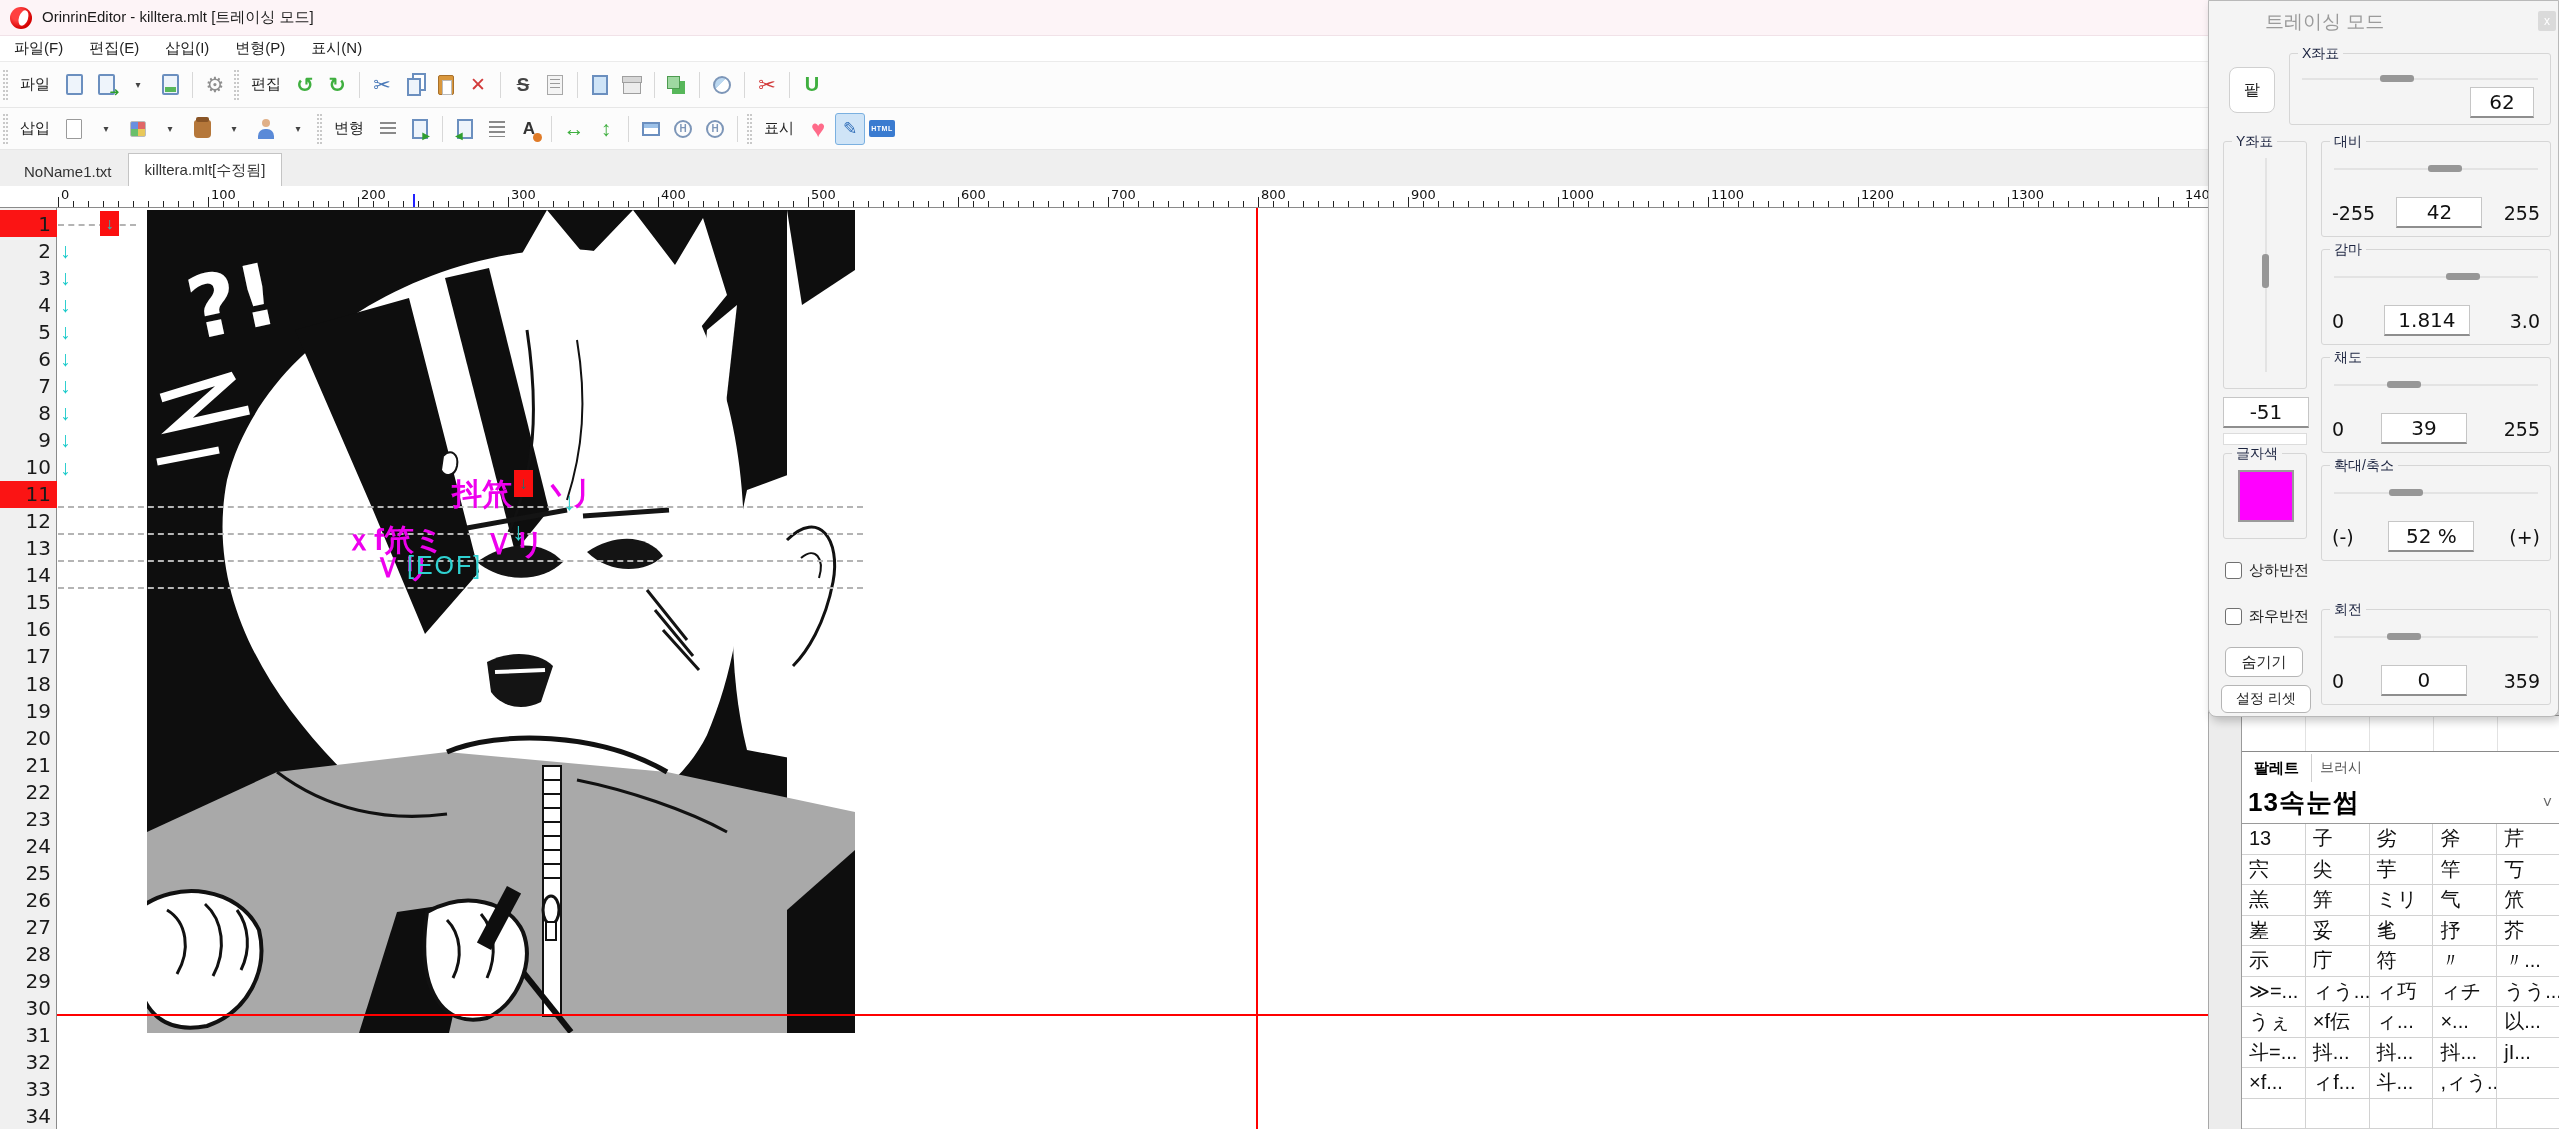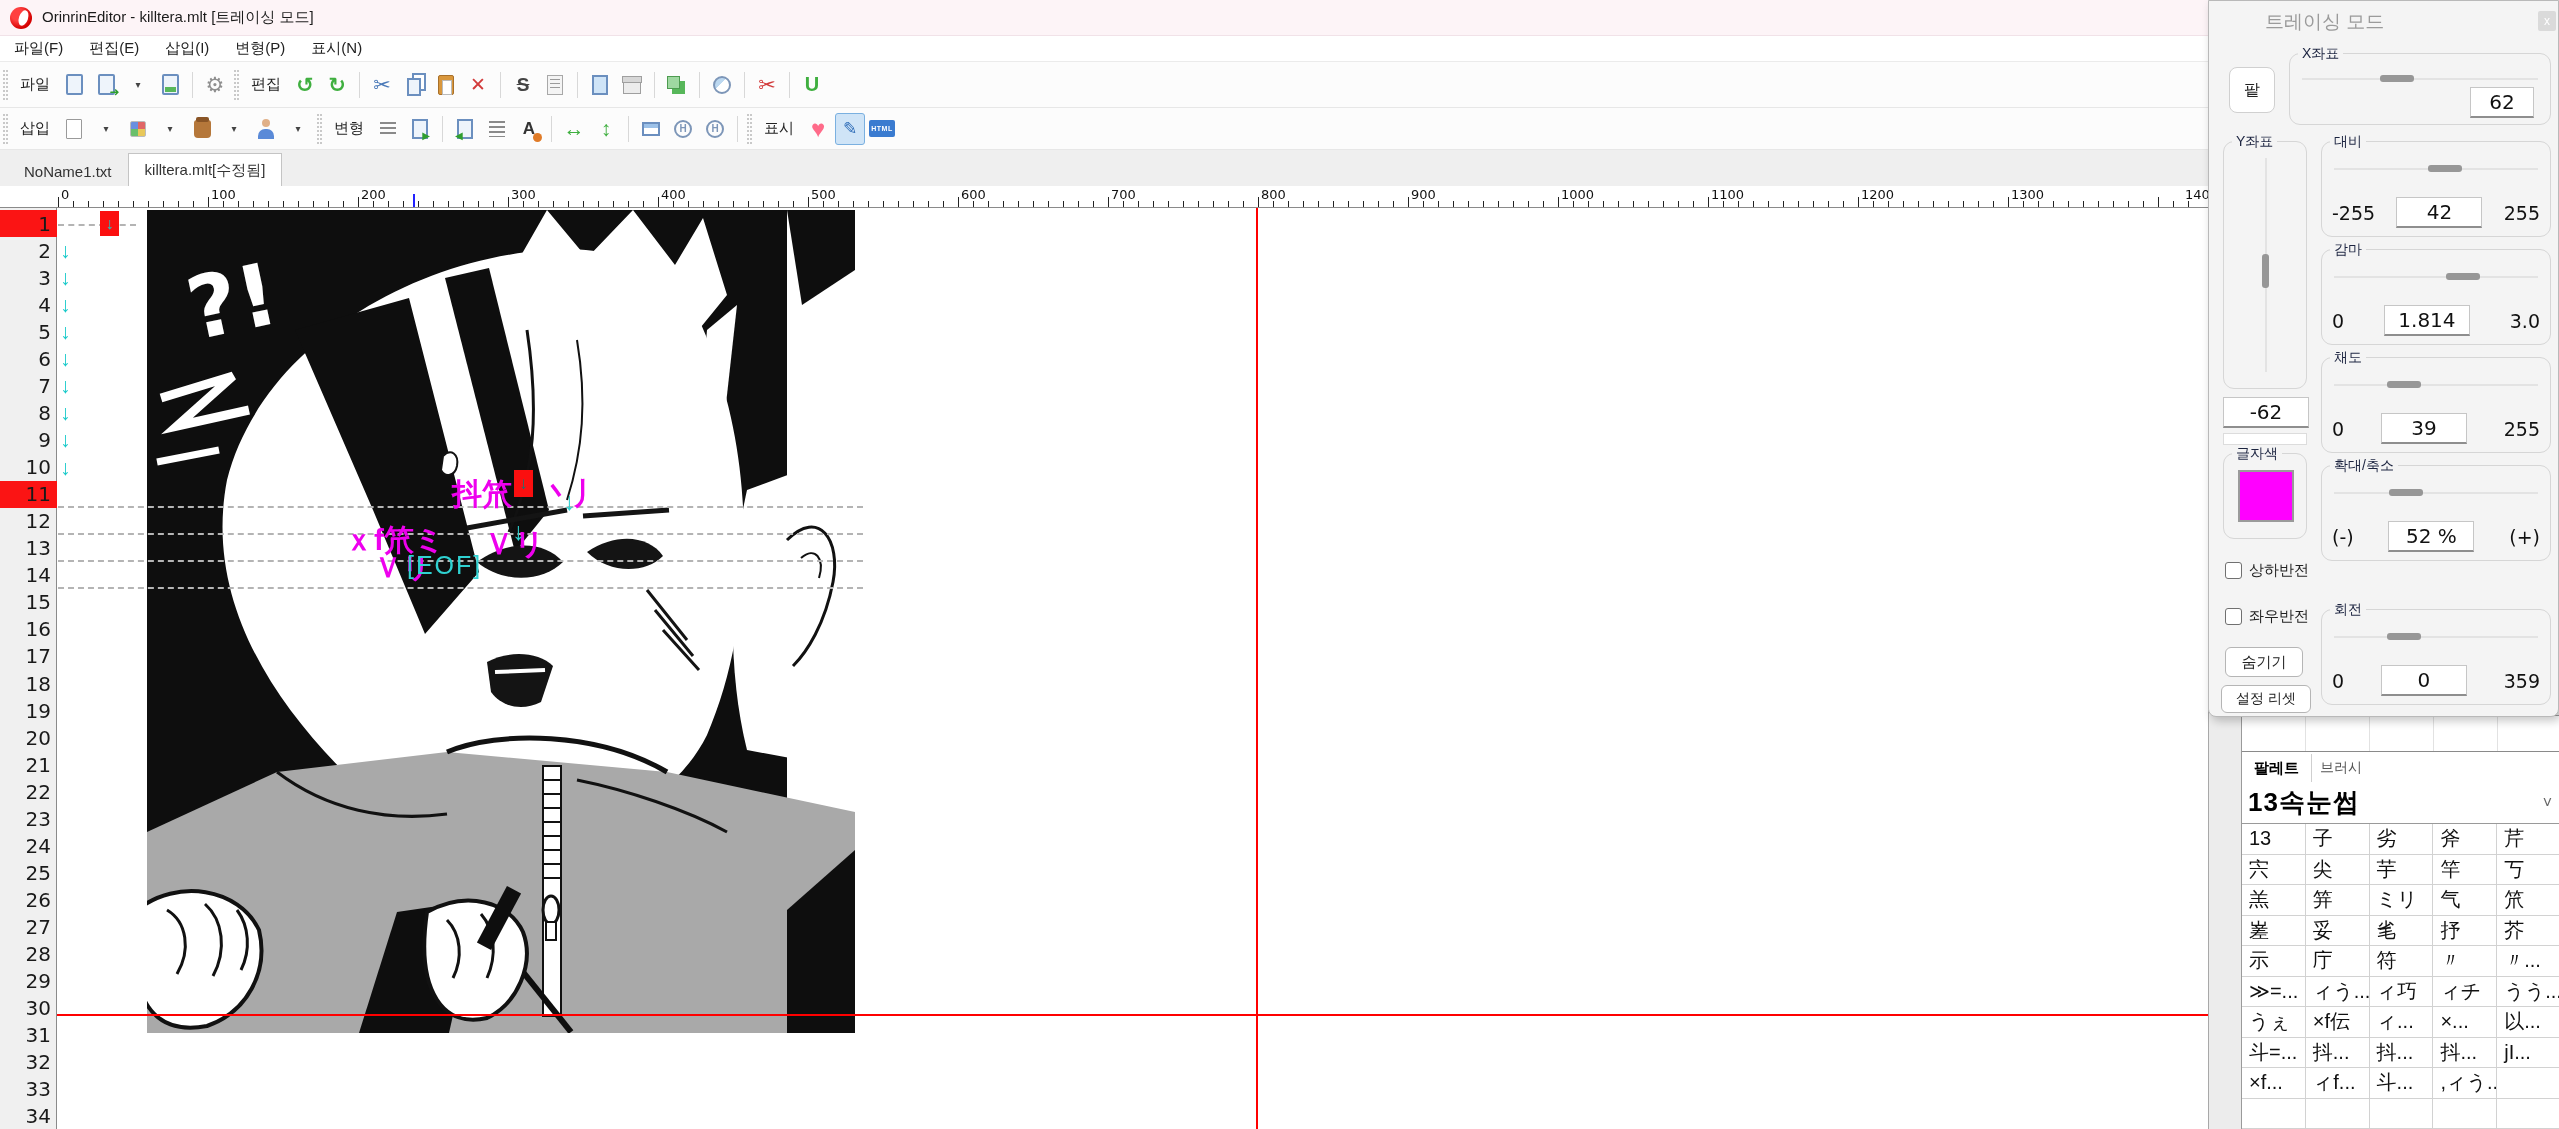--- a/index.html
+++ b/index.html
@@ -79,21 +79,21 @@
   .cursor-block { position:absolute; background:#fb0f0f; display:flex; align-items:center; justify-content:center; font-weight:bold; }
   .redh { position:absolute; background:#ff0000; }
   .ov { position:absolute; color:#ee00ee; font-weight:bold; white-space:nowrap; }
   #eof { position:absolute; color:#2fd1d1; }
   .cyar { position:absolute; color:#2fd1d1; font-weight:bold; }
 
   
   #panel { position:absolute; left:2208px; top:0; width:351px; height:717px; background:#f4f4f4; border:1px solid #b9b9b9; border-radius:0 0 8px 8px; box-shadow:3px 4px 10px rgba(0,0,0,.22); z-index:20; }
   #panel-title { position:absolute; left:56px; top:8px; font-size:19px; color:#9b9b9b; }
   #panel-close { position:absolute; right:2px; top:10px; width:18px; height:20px; background:#dadada; color:#fff; font-size:12px; display:flex; align-items:center; justify-content:center; border-radius:2px; }
-  .grp { position:absolute; border:1px solid #d6d6d6; border-radius:11px; }
+  .grp { position:absolute; border:1px solid #d6d6d6; border-radius:3px; }
   .glab { position:absolute; top:-9px; left:8px; background:#f4f4f4; padding:0 4px; font-size:14px; color:#1c2440; white-space:nowrap; }
   .trk { position:absolute; left:12px; right:12px; top:26px; height:2px; background:#e3e3e3; }
   .thm { position:absolute; width:34px; height:7px; background:#979797; border-radius:3px; top:-3px; }
   .trkv { position:absolute; left:50%; top:16px; bottom:16px; width:2px; background:#e3e3e3; }
   .thmv { position:absolute; width:7px; height:34px; background:#979797; border-radius:3px; left:-3px; }
   .numrow { position:absolute; left:10px; right:10px; bottom:8px; display:flex; align-items:center; justify-content:space-between; }
   .minmax { font-size:19px; color:#111; font-family:"DejaVu Sans",sans-serif; }
   .vbox { background:#fff; border:1px solid #c6c6c6; border-bottom:2px solid #8e8e8e; min-width:86px; text-align:center; font-size:20px; padding:2px 6px; color:#111; font-family:"DejaVu Sans",sans-serif; }
   .panel-btn { position:absolute; background:#fff; border:1px solid #b5b5b5; border-radius:6px; font-size:15px; color:#222; display:flex; align-items:center; justify-content:center; }
   .chk { position:absolute; display:flex; align-items:center; gap:7px; font-size:15px; color:#222; }
@@ -580,21 +580,21 @@
         </div>
       <div class="vbox" style="position:absolute; right:16px; bottom:6px; min-width:64px;">62</div>
     </div>
 
     <div class="grp" style="left:14px; top:140px; width:84px; height:248px;">
       <span class="glab">Y좌표</span>
       <div class="trkv">
           <div class="thmv" style="top:96px;"></div>
         </div>
     </div>
-    <div class="vbox" style="position:absolute; left:14px; top:396px; width:84px;">-62</div>
+    <div class="vbox" style="position:absolute; left:14px; top:396px; width:84px;">-51</div>
     <div style="position:absolute; left:14px; top:432px; width:84px; height:12px; background:#fff; border:1px solid #dcdcdc;"></div>
 
     <div class="grp" style="left:112px; top:140px; width:230px; height:96px;">
       <span class="glab">대비</span>
       <div class="trk">
           <div class="thm" style="left:46%;"></div>
         </div>
       <div class="numrow">
         <span class="minmax">-255</span>
         <span class="vbox">42</span>

